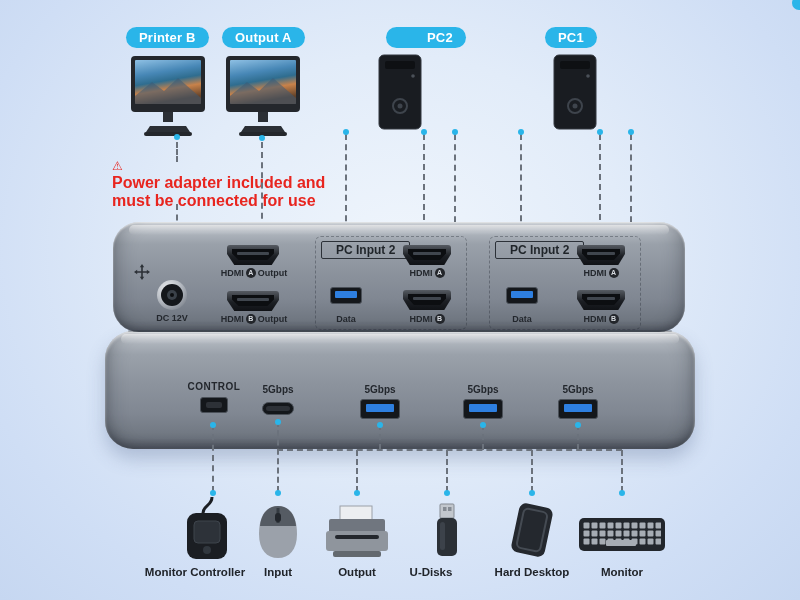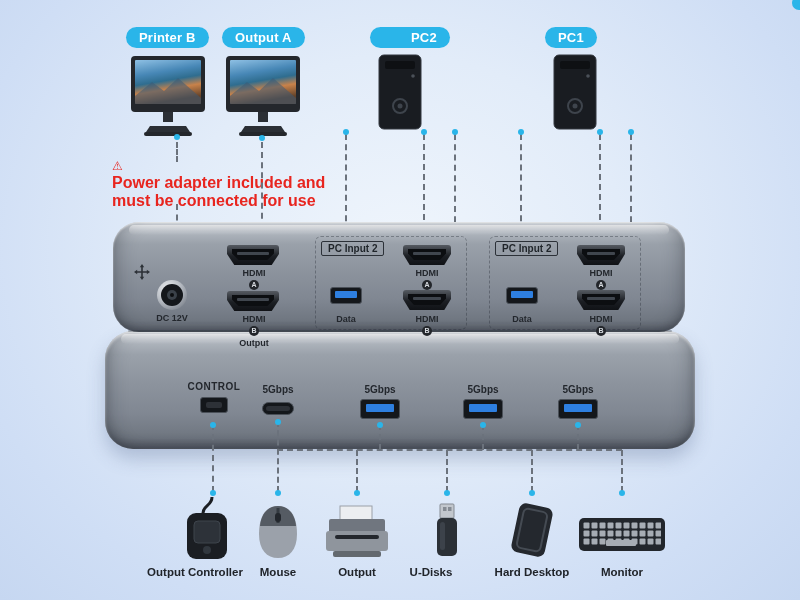--- a/index.html
+++ b/index.html
@@ -41,27 +41,27 @@
   .unit-top{left:113px;top:222px;width:572px;height:110px;border-radius:26px;}
   .unit-bottom{left:105px;top:331px;width:590px;height:118px;border-radius:28px;
     box-shadow:inset 0 2px 3px rgba(255,255,255,.55),
                inset 14px 0 20px -12px rgba(28,33,43,.38),
                inset -14px 0 20px -12px rgba(28,33,43,.38),
                inset 0 -8px 12px -5px rgba(24,29,39,.45),
                0 10px 18px rgba(80,100,140,.30);}
   .seam{position:absolute;left:128px;top:330px;width:544px;height:2px;background:rgba(40,46,55,.32);border-radius:1px;}
 
   .plabel{position:absolute;display:flex;align-items:center;justify-content:center;gap:2px;
-    font-size:9px;color:var(--ink);white-space:nowrap;font-weight:600;flex-direction:column;}
+    font-size:9px;color:var(--ink);white-space:nowrap;font-weight:600;}
   .cl{display:inline-flex;align-items:center;justify-content:center;
     width:10px;height:10px;border-radius:50%;background:#23262b;color:#d7dbe0;
     font-size:7px;font-weight:700;line-height:10px;}
   .groupbox{position:absolute;border:1px dashed rgba(40,46,55,.38);border-radius:6px;}
   .grouptitle{position:absolute;border:1px solid #2c3138;border-radius:2px;
-    font-size:10px;font-weight:600;color:#1f2429;padding:1px 6px;white-space:nowrap;}
+    font-size:12px;font-weight:600;color:#1f2429;padding:1px 14px;white-space:nowrap;}
 
   .hdmi{position:absolute;width:52px;height:20px;}
   .hdmi.w48{width:48px;}
   .hdmi .shell{position:absolute;inset:0;border-radius:3px;background:linear-gradient(180deg,#565b62,#1c1f24 55%,#101216);
     clip-path:polygon(0 0,100% 0,100% 45%,86% 100%,14% 100%,0 45%);}
   .hdmi .slot{position:absolute;left:5px;right:5px;top:4px;bottom:5px;background:#0c0e11;
     clip-path:polygon(0 0,100% 0,100% 40%,84% 100%,16% 100%,0 40%);}
   .hdmi .pin{position:absolute;left:10px;right:10px;top:7px;height:3px;background:#40464e;border-radius:1px;}
 
   .usba{position:absolute;width:40px;height:20px;background:#14171b;border:1px solid #4a5058;border-radius:3px;}
@@ -86,21 +86,21 @@
 </style>
 </head>
 <body>
 
 <div class="stage">
 
   <div class="corner" style="left:792px;top:-4px;"></div>
 
   <div class="pill" style="left:126px;">Printer B</div>
   <div class="pill" style="left:222px;">Output A</div>
-  <div class="pill" style="left:370px;padding-left:41px;">PC2</div>
+  <div class="pill" style="left:386px;padding-left:41px;">PC2</div>
   <div class="pill" style="left:545px;">PC1</div>
 
   <svg class="iconpos" style="left:130px;top:56px;" width="76" height="82" viewBox="0 0 76 82">
     <defs>
       <linearGradient id="scrB" x1="0" y1="0" x2="0.25" y2="1">
         <stop offset="0" stop-color="#8ec0e4"></stop>
           <stop offset="0.35" stop-color="#4787b6"></stop>
         <stop offset="0.55" stop-color="#2f6d8f"></stop>
           <stop offset="0.74" stop-color="#c8824a"></stop>
         <stop offset="1" stop-color="#64432a"></stop>
@@ -372,20 +372,20 @@
     <defs>
       <pattern id="keys" x="5" y="9" width="8" height="8" patternUnits="userSpaceOnUse">
         <rect x="0.5" y="0.5" width="6" height="6" rx="1" fill="#a6acb4"></rect>
       </pattern>
     </defs>
     <rect x="1" y="5" width="86" height="33" rx="5" fill="#22262c"></rect>
     <rect x="5" y="9" width="78" height="24" fill="url(#keys)"></rect>
     <rect x="28" y="27" width="30" height="6" rx="1" fill="#a6acb4"></rect>
   </svg>
 
-  <div class="blabel" style="left:125px;width:140px;">Output Controller</div>
-  <div class="blabel" style="left:238px;width:80px;">Mouse</div>
+  <div class="blabel" style="left:125px;width:140px;">Monitor Controller</div>
+  <div class="blabel" style="left:238px;width:80px;">Input</div>
   <div class="blabel" style="left:317px;width:80px;">Output</div>
   <div class="blabel" style="left:391px;width:80px;">U-Disks</div>
   <div class="blabel" style="left:487px;width:90px;">Hard Desktop</div>
   <div class="blabel" style="left:577px;width:90px;">Monitor</div>
 
 </div>
 
 </body></html>

